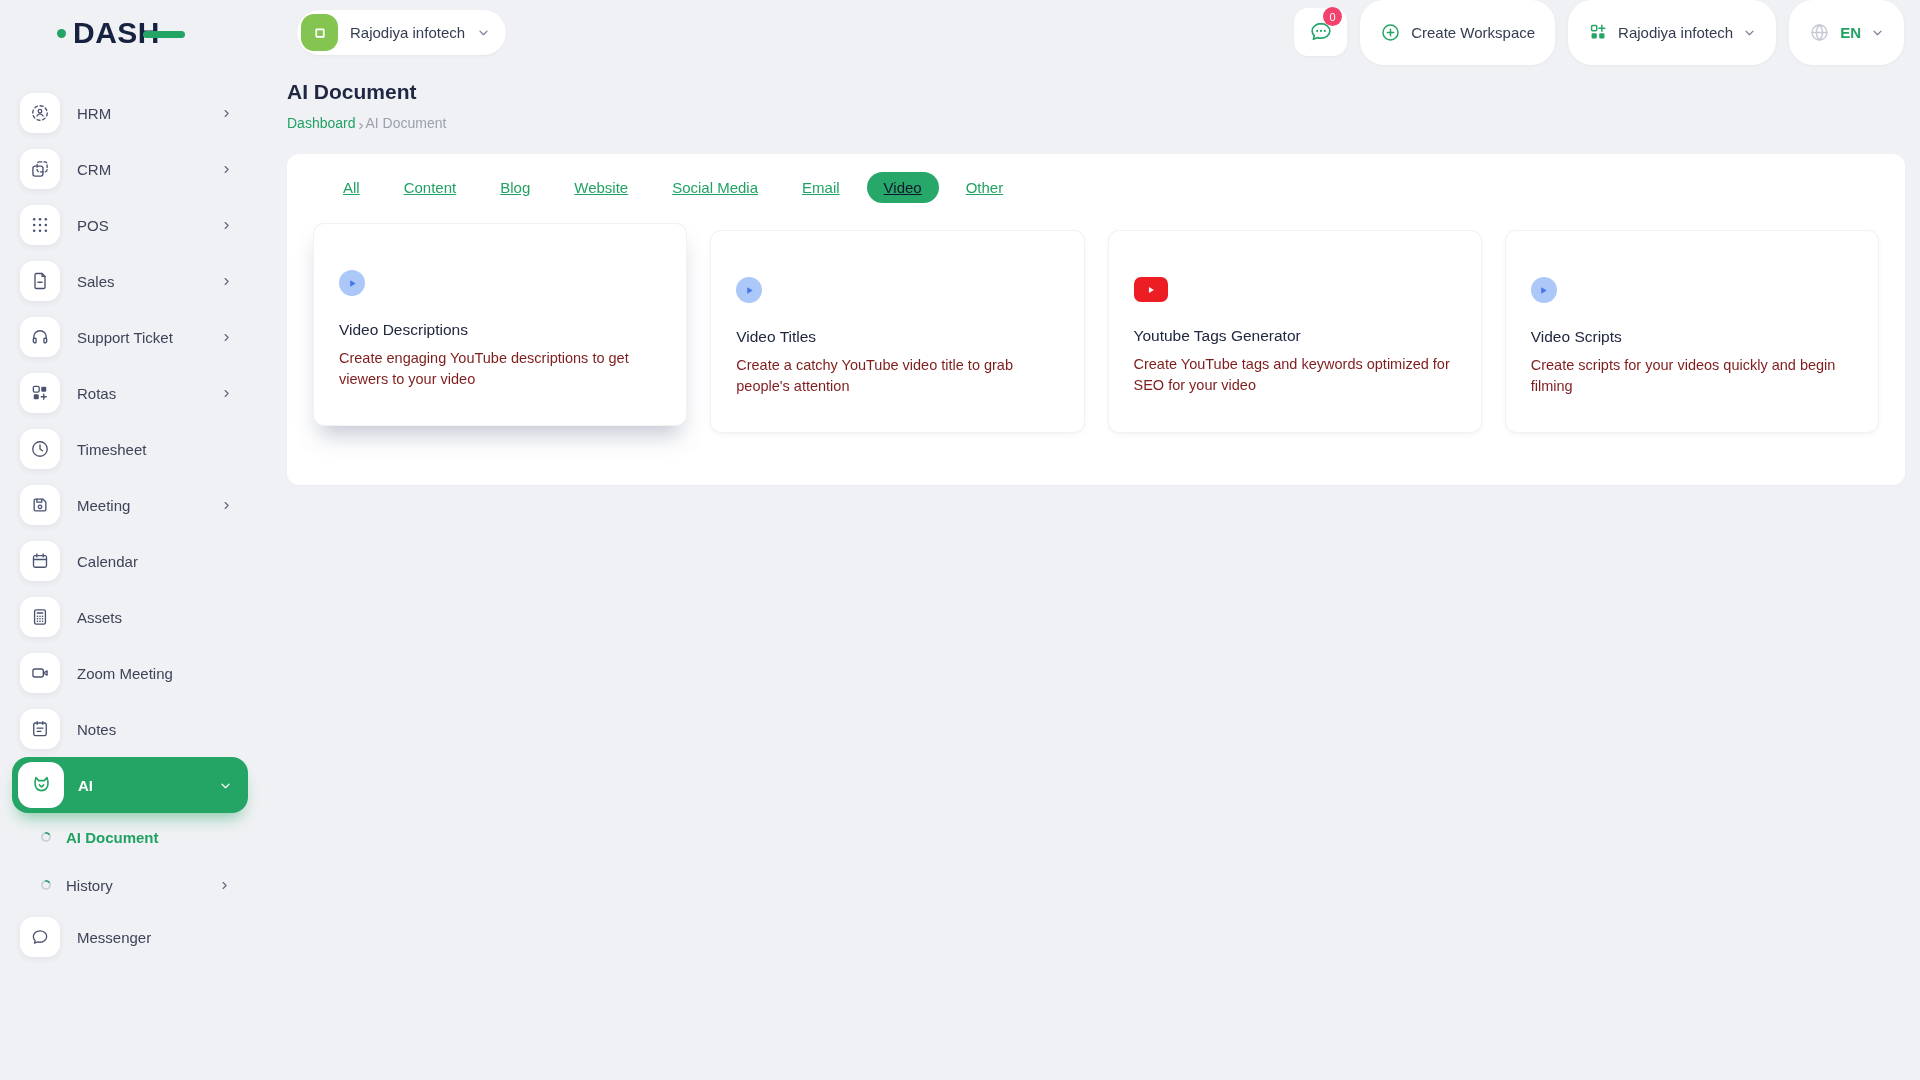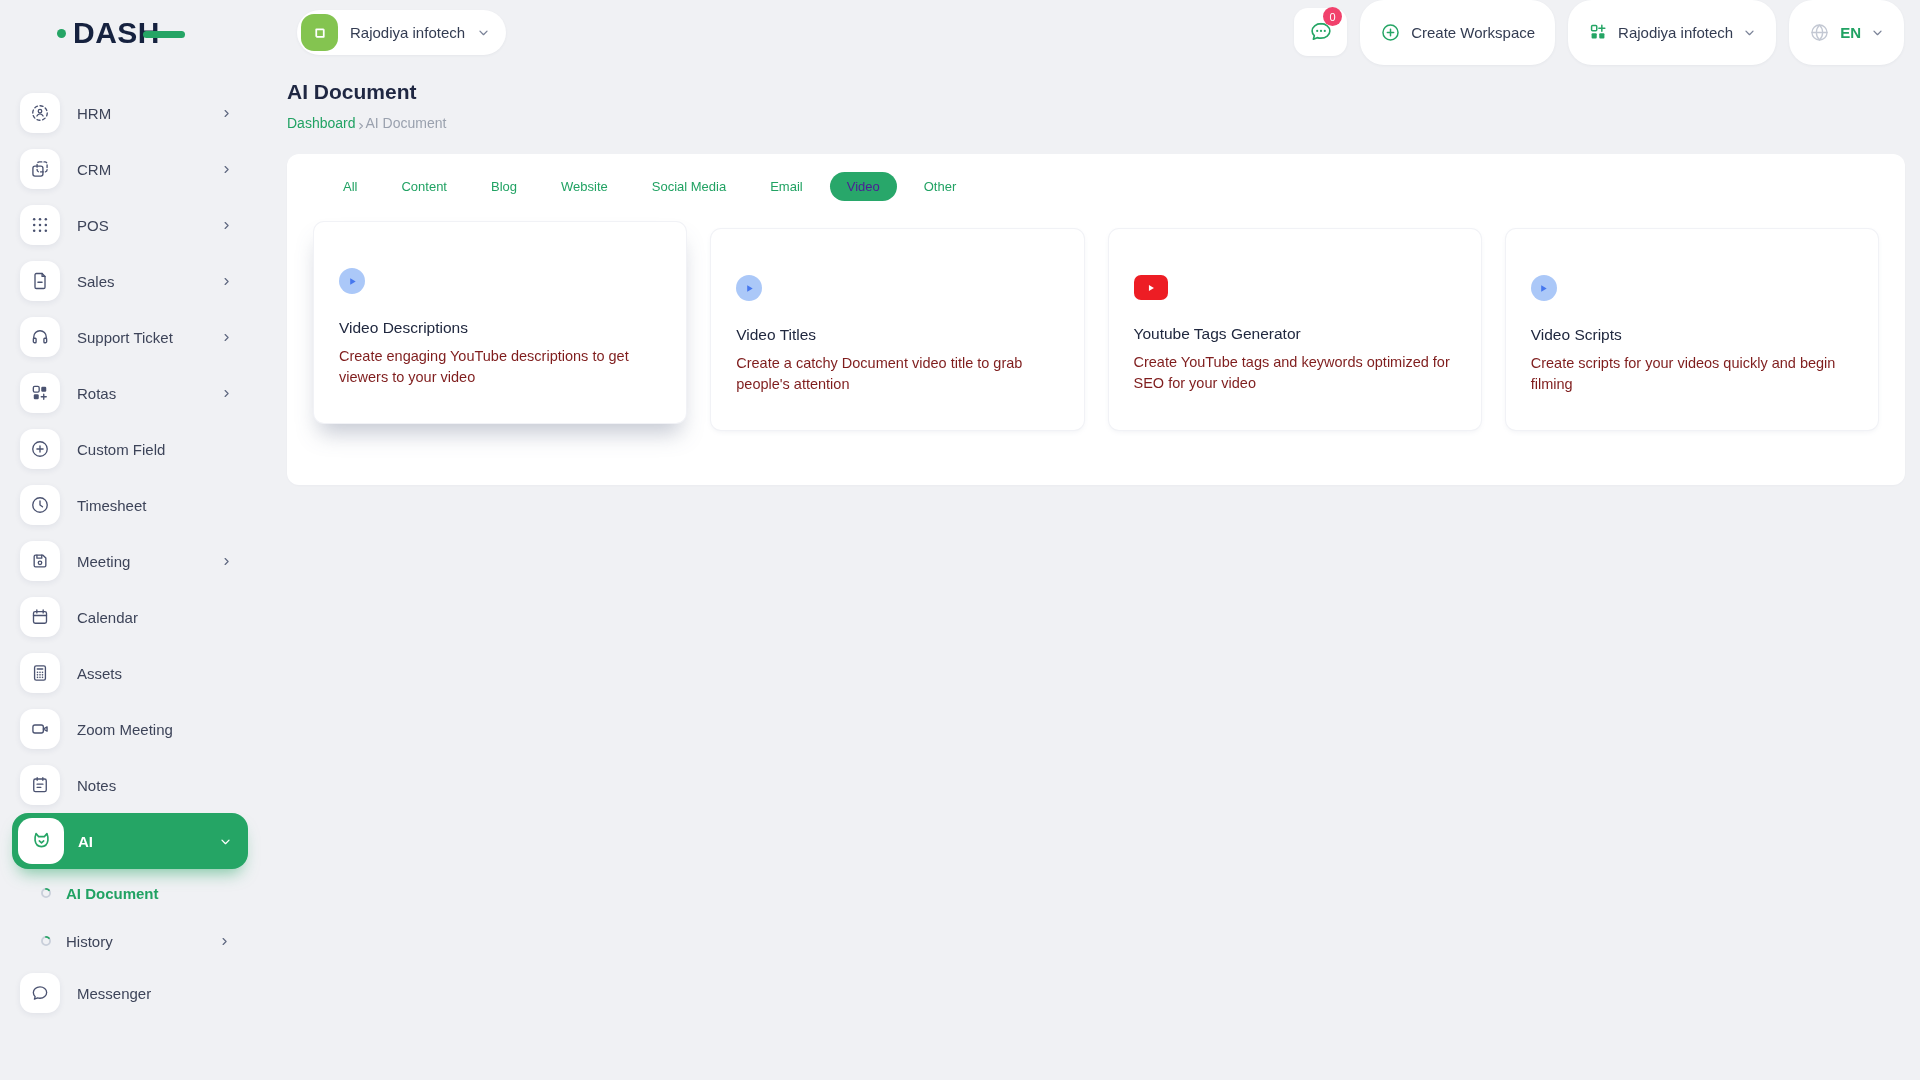--- a/index.html
+++ b/index.html
@@ -78,22 +78,22 @@
   .main{position:absolute;left:287px;top:80px;right:15px;}
   .page-title{margin:0;font-size:21px;font-weight:bold;color:var(--navy);}
   .breadcrumb{margin-top:11px;display:flex;align-items:flex-end;font-size:14px;}
   .crumb-link{color:var(--accent-text);cursor:pointer;}
   .crumb-sep{color:var(--muted);display:inline-flex;line-height:0;}
   .crumb-current{color:var(--muted);}
 
   .panel{margin-top:23px;height:331px;background:#fff;border-radius:12px;padding:18px 27px 0;
     box-shadow:0 1px 2px rgba(60,70,100,.03);}
   .tabs{display:flex;align-items:center;gap:10px;margin-left:12px;}
-  .tab{padding:7px 17px;border-radius:17px;font-size:13px;color:var(--accent-text);background:transparent;}
-  .tab.active{background:#28a76a;color:#4c1d95;}
+  .tab{padding:7px 17px;border-radius:17px;font-size:15px;color:var(--accent-text);background:transparent;text-decoration:underline;}
+  .tab.active{background:#28a76a;color:#0f172a;}
 
   .cards{display:grid;grid-template-columns:repeat(4,1fr);gap:25px;margin-top:28px;}
   .card{background:#fff;border-radius:10px;height:201px;padding:46px 25px 0;
     box-shadow:0 0 0 1px #f1f2f6, 0 2px 5px rgba(120,130,160,.10);}
   .card.hovered{transform:translateY(-7px);
     box-shadow:0 0 0 1px #f1f2f6, 0 15px 22px -5px rgba(90,100,130,.35);}
   .play-badge{width:26px;height:26px;border-radius:50%;background:var(--play-blue-bg);
     display:inline-flex;align-items:center;justify-content:center;}
   .yt-badge{width:34px;height:25px;border-radius:7px;background:var(--yt-red);
     display:inline-flex;align-items:center;justify-content:center;}
@@ -272,29 +272,20 @@
           <rect x="4.5" y="13.5" width="6" height="6" rx="1.4" fill="currentColor" stroke="none"></rect>
           <path d="M16.5 13.5v6M13.5 16.5h6"></path>
         </svg>
       </span>
       <span class="side-label">Rotas</span>
       <span class="side-chevron svg-icon">
         <svg width="11" height="11" viewBox="0 0 24 24" fill="none" stroke="currentColor" stroke-width="2.6" stroke-linecap="round" stroke-linejoin="round">
           <path d="m9 5.5 6.5 6.5L9 18.5"></path>
         </svg>
       </span>
-    </div>
-    <div class="side-item">
-      <span class="icon-box svg-icon">
-        <svg width="20" height="20" viewBox="0 0 24 24" fill="none" stroke="currentColor" stroke-width="1.6" stroke-linecap="round" stroke-linejoin="round">
-          <circle cx="12" cy="12" r="8.7"></circle>
-          <path d="M12 8.3v7.4M8.3 12h7.4"></path>
-        </svg>
-      </span>
-      <span class="side-label">Custom Field</span>
     </div>
     <div class="side-item">
       <span class="icon-box svg-icon">
         <svg width="20" height="20" viewBox="0 0 24 24" fill="none" stroke="currentColor" stroke-width="1.6" stroke-linecap="round" stroke-linejoin="round">
           <circle cx="12" cy="12" r="8.7"></circle>
           <path d="M12 7.2V12l3 2.2"></path>
         </svg>
       </span>
       <span class="side-label">Timesheet</span>
     </div>
@@ -433,21 +424,21 @@
     <div class="cards">
         <div class="card hovered"><span class="play-badge svg-icon">
             <svg width="11" height="11" viewBox="0 0 24 24" fill="var(--play-blue)">
               <path d="M7 4.8 19 12 7 19.2Z"></path>
             </svg>
           </span><h3 class="card-title">Video Descriptions</h3><p class="card-desc">Create engaging YouTube descriptions to get viewers to your video</p></div>
         <div class="card"><span class="play-badge svg-icon">
             <svg width="11" height="11" viewBox="0 0 24 24" fill="var(--play-blue)">
               <path d="M7 4.8 19 12 7 19.2Z"></path>
             </svg>
-          </span><h3 class="card-title">Video Titles</h3><p class="card-desc">Create a catchy Document video title to grab people's attention</p></div>
+          </span><h3 class="card-title">Video Titles</h3><p class="card-desc">Create a catchy YouTube video title to grab people's attention</p></div>
         <div class="card"><span class="yt-badge svg-icon">
             <svg width="10" height="10" viewBox="0 0 24 24" fill="#fff">
               <path d="M7 4.8 19 12 7 19.2Z"></path>
             </svg>
           </span><h3 class="card-title">Youtube Tags Generator</h3><p class="card-desc">Create YouTube tags and keywords optimized for SEO for your video</p></div>
         <div class="card"><span class="play-badge svg-icon">
             <svg width="11" height="11" viewBox="0 0 24 24" fill="var(--play-blue)">
               <path d="M7 4.8 19 12 7 19.2Z"></path>
             </svg>
           </span><h3 class="card-title">Video Scripts</h3><p class="card-desc">Create scripts for your videos quickly and begin filming</p></div>

